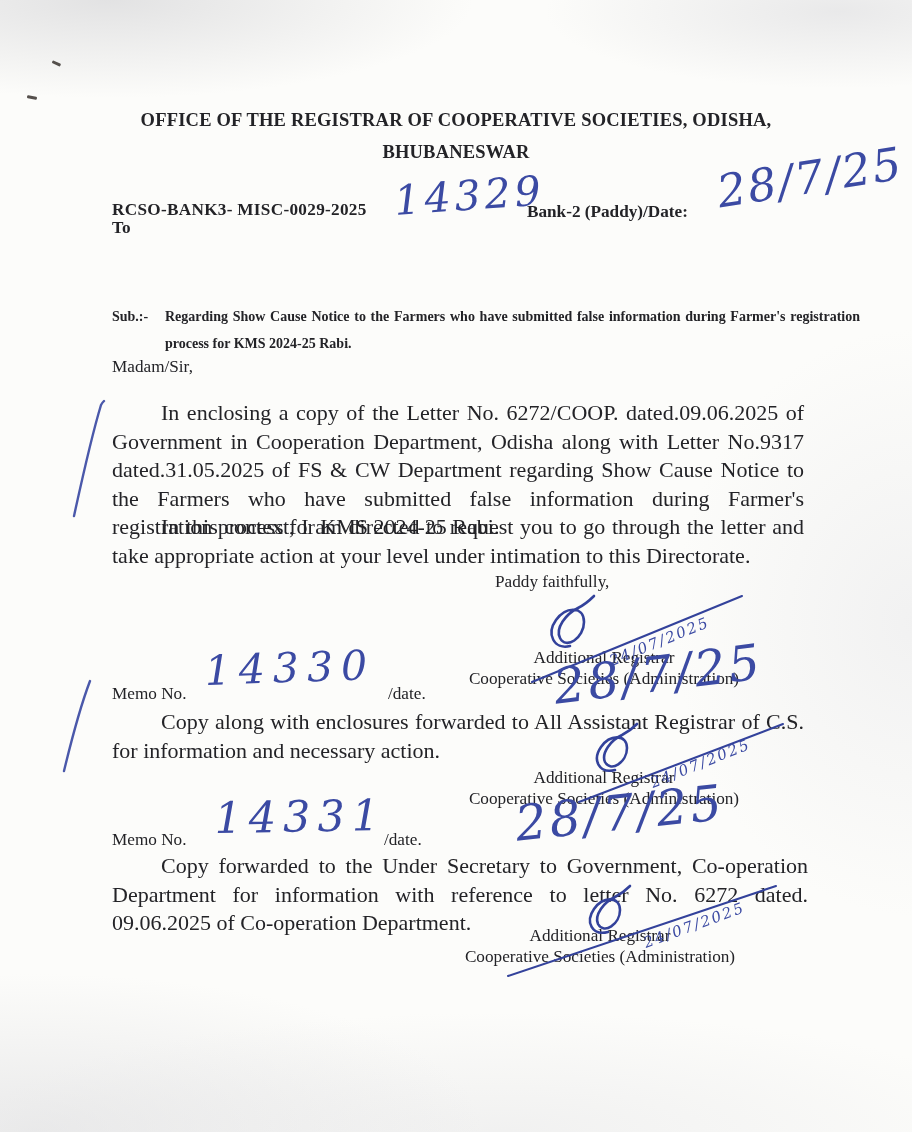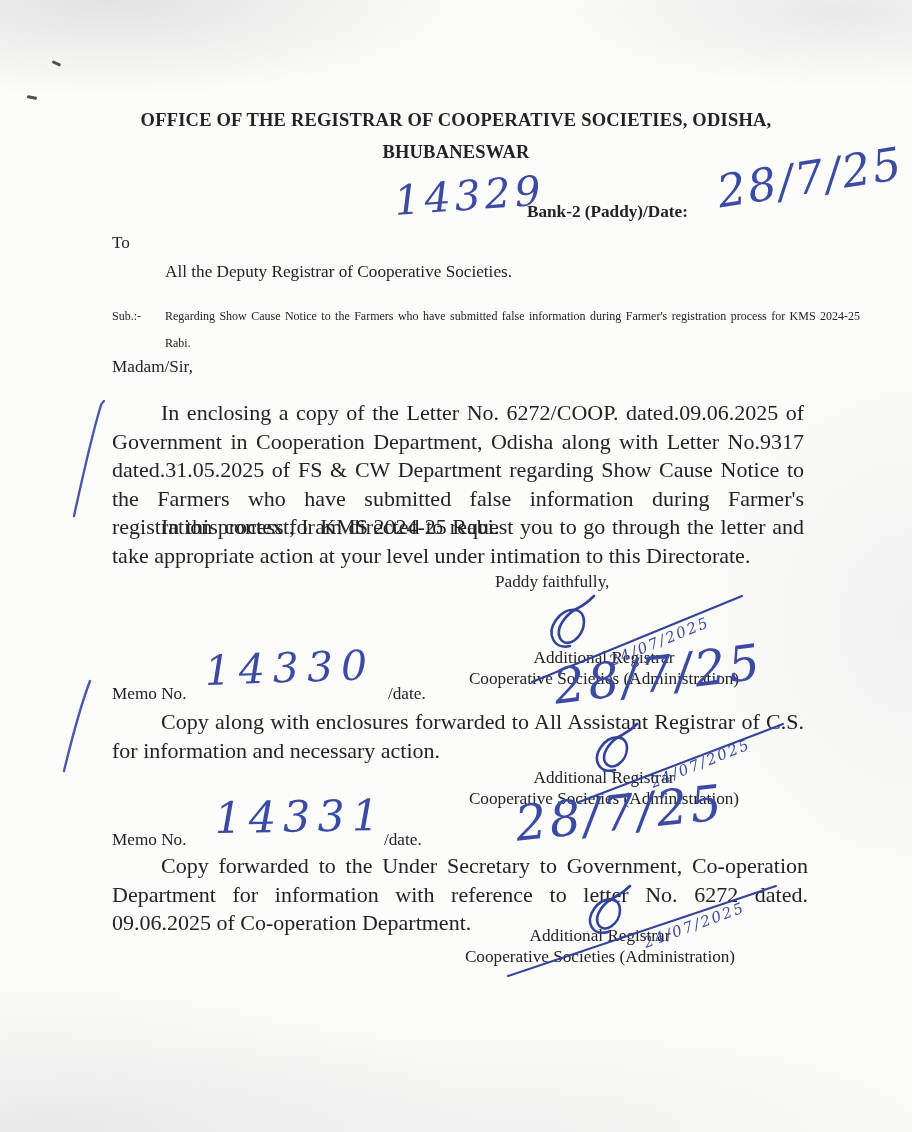--- a/index.html
+++ b/index.html
@@ -14,21 +14,21 @@
       radial-gradient(ellipse 700px 160px at 55% 100%, rgba(224,224,226,.4), transparent 75%),
       #fcfcfa;
   }
   .abs{position:absolute;}
   
   .title{font-weight:bold;font-size:18.5px;letter-spacing:.2px;line-height:32px;}
   .typed{font-size:17.2px;}
   .bold{font-weight:bold;}
   .para{margin:0;text-align:justify;line-height:28.6px;font-size:22px;}
   .indent{text-indent:49px;}
-  .subject-wrap{padding-left:53px;position:relative;line-height:27px;font-size:12px;text-align:justify;}
+  .subject-wrap{padding-left:53px;position:relative;line-height:27px;font-size:14px;text-align:justify;font-weight:bold;}
   .subject-wrap .sublabel{position:absolute;left:0;top:0;}
   .sigblock{text-align:center;font-size:17.2px;line-height:20.5px;}
   
   .hw{
     font-family:"DejaVu Serif",serif;font-style:italic;color:#3b4aa3;
     white-space:nowrap;line-height:1;transform-origin:left top;
   }
   .hw-dispatch{left:393px;top:181px;font-size:41px;letter-spacing:4px;transform:rotate(-4deg);}
   .hw-refdate{left:714px;top:170px;font-size:45px;letter-spacing:2px;transform:rotate(-9deg);}
   .hw-memo1no{left:204px;top:651px;font-size:41px;letter-spacing:8px;transform:rotate(-2deg);}
@@ -52,26 +52,26 @@
 <div class="page">
 
   <div class="speck s1"></div>
   <div class="speck s2"></div>
 
   <div class="abs" style="left:60px;right:60px;top:104px;text-align:center;">
     <div class="title">OFFICE OF THE REGISTRAR OF COOPERATIVE SOCIETIES, ODISHA,</div>
     <div class="title">BHUBANESWAR</div>
   </div>
 
+  <div class="abs typed bold" style="left:112px;top:200px;letter-spacing:.3px;">RCSO-BANK3- MISC-0029-2025</div>
   <div class="abs hw hw-dispatch">14329</div>
   <div class="abs typed bold" style="left:527px;top:202px;">Bank-2 (Paddy)/Date:</div>
   <div class="abs hw hw-refdate">28/7/25</div>
 
-  <div class="abs typed" style="left:112px;top:233px;">To</div>
-  <div class="abs typed" style="left:165px;top:262px;">All the Deputy Registrar of Cooperative Societies.</div>
+  <div class="abs typed" style="left:112px;top:218px;font-weight:bold;">To</div>
 
   <div class="abs subject-wrap" style="left:112px;top:303px;width:695px;">
     <span class="sublabel">Sub.:-</span>
     <span>Regarding Show Cause Notice to the Farmers who have submitted false information during Farmer's registration process for KMS 2024-25 Rabi.</span>
   </div>
 
   <div class="abs typed" style="left:112px;top:357px;">Madam/Sir,</div>
   <p class="abs para indent" style="left:112px;top:399px;width:692px;">In enclosing a copy of the Letter No. 6272/COOP. dated.09.06.2025 of Government in Cooperation Department, Odisha along with Letter No.9317 dated.31.05.2025 of FS &amp; CW Department regarding Show Cause Notice to the Farmers who have submitted false information during Farmer's registration process for KMS 2024-25 Rabi.</p>
   <p class="abs para indent" style="left:112px;top:513px;width:692px;">In this context, I am directed to request you to go through the letter and take appropriate action at your level under intimation to this Directorate.</p>
 

